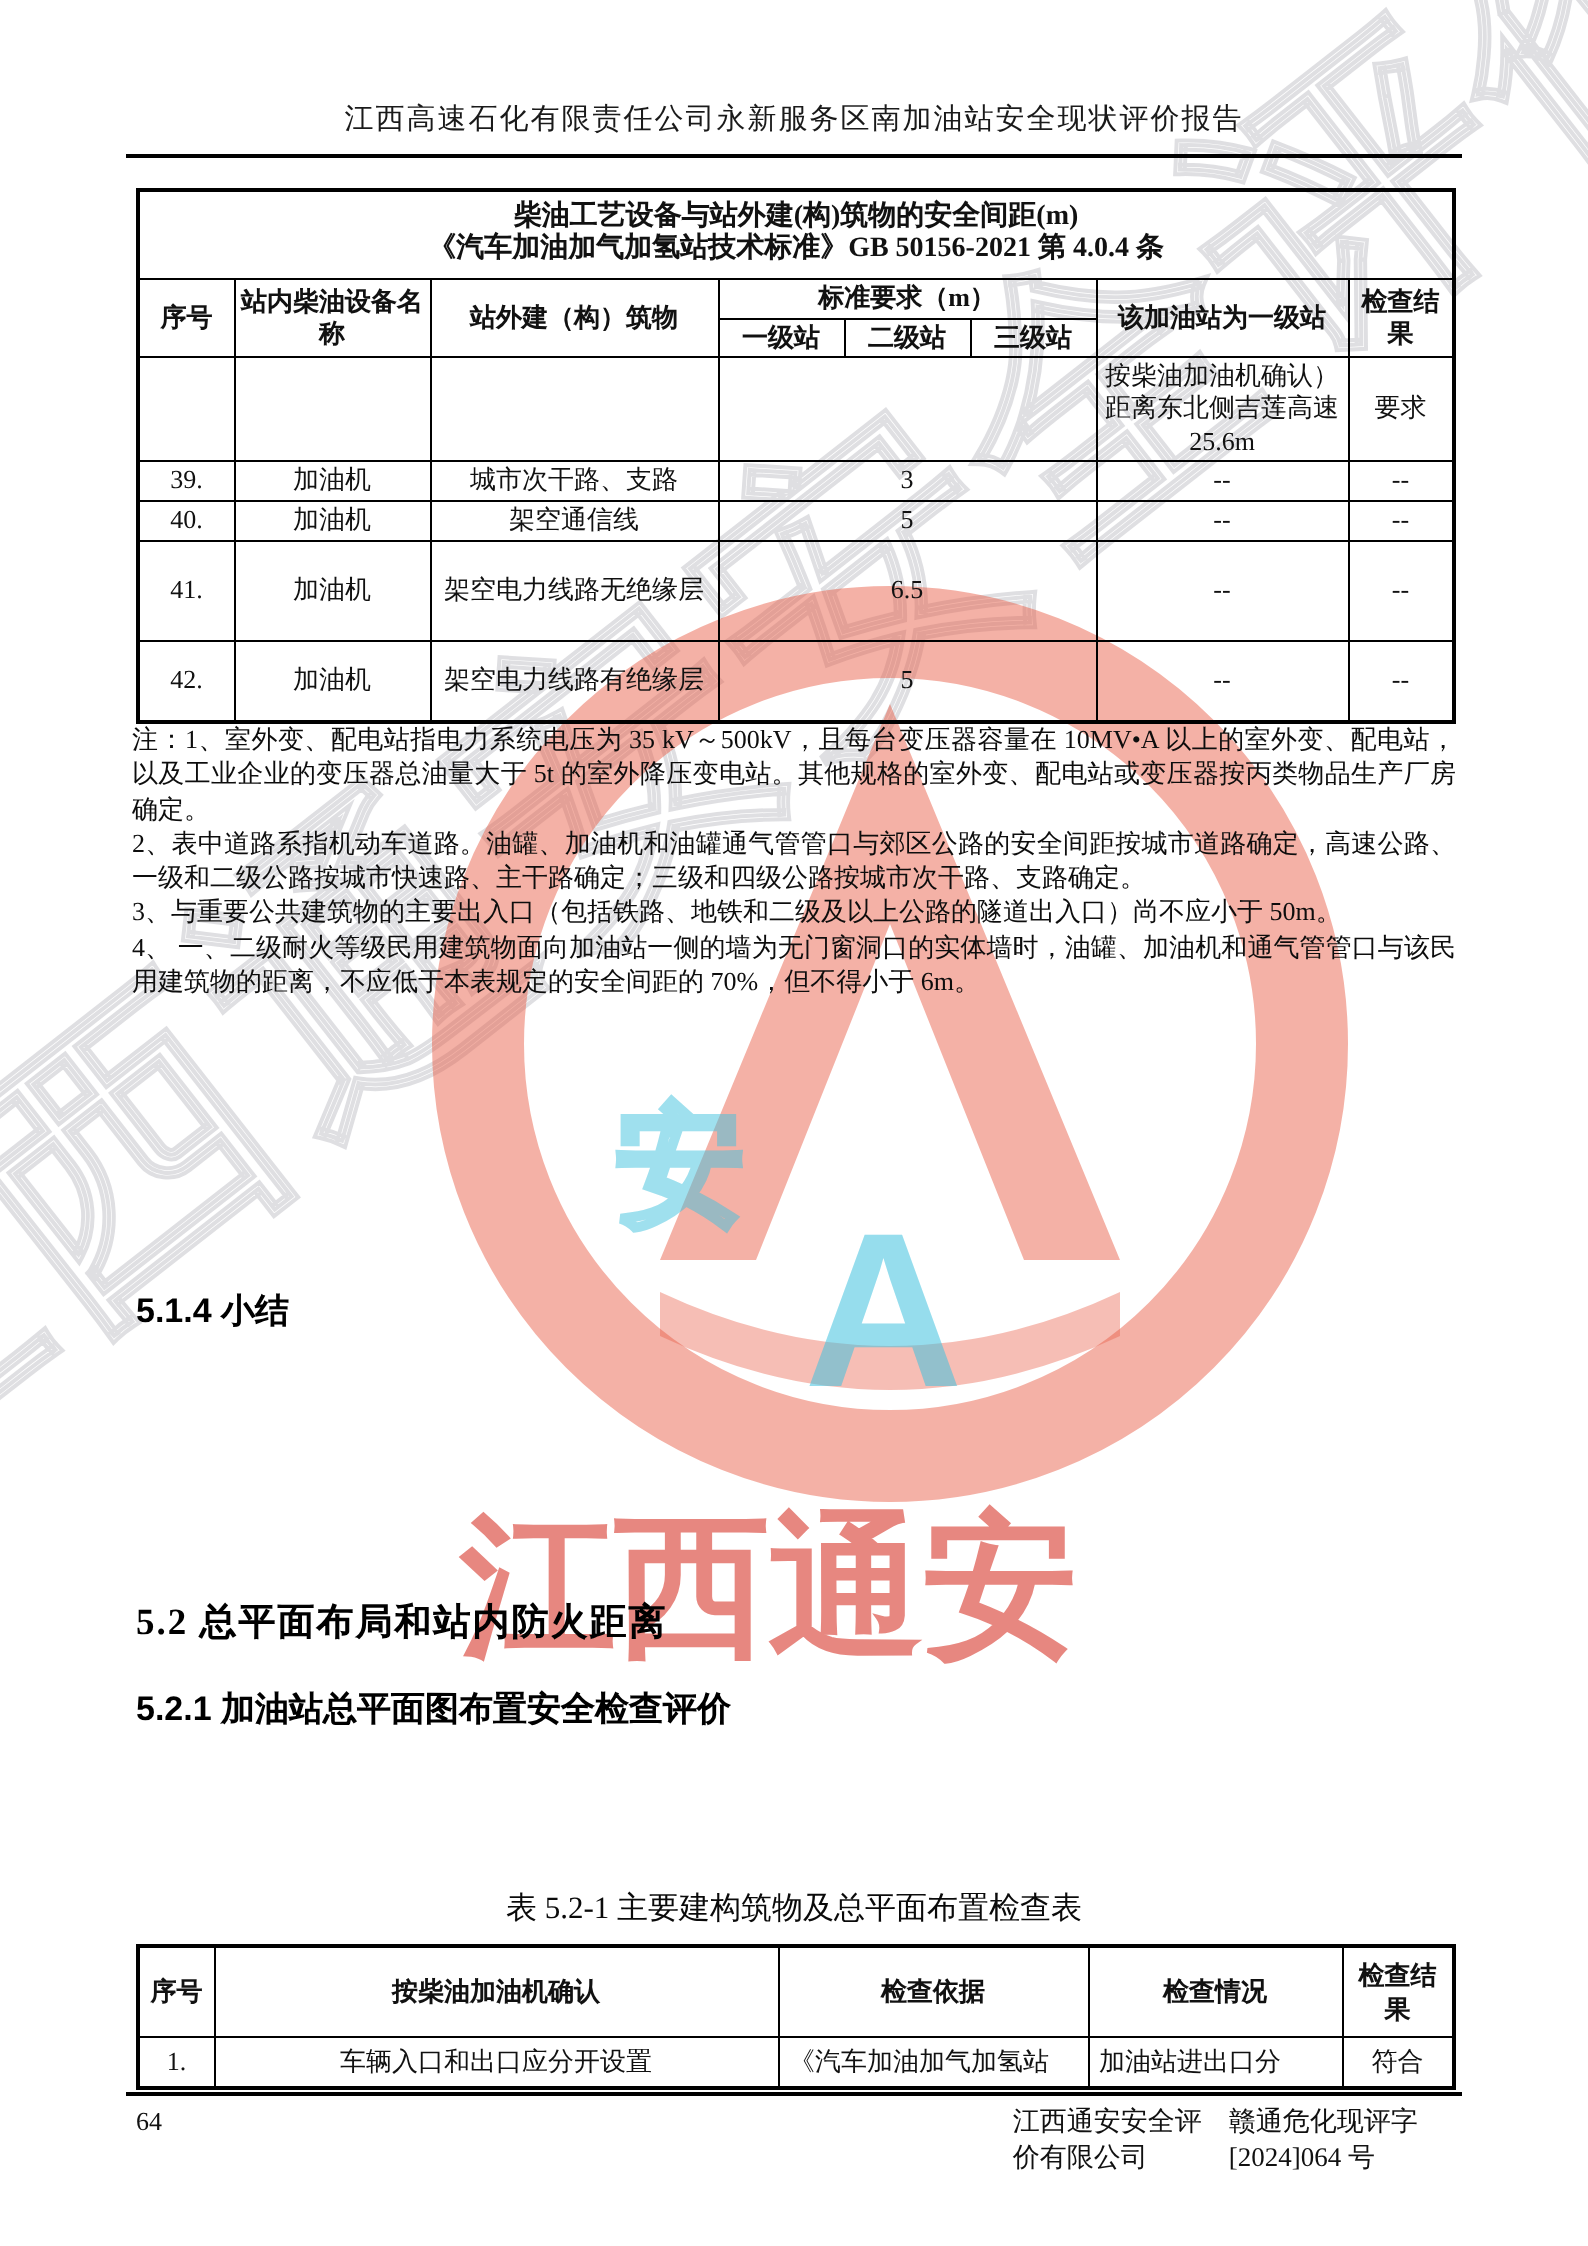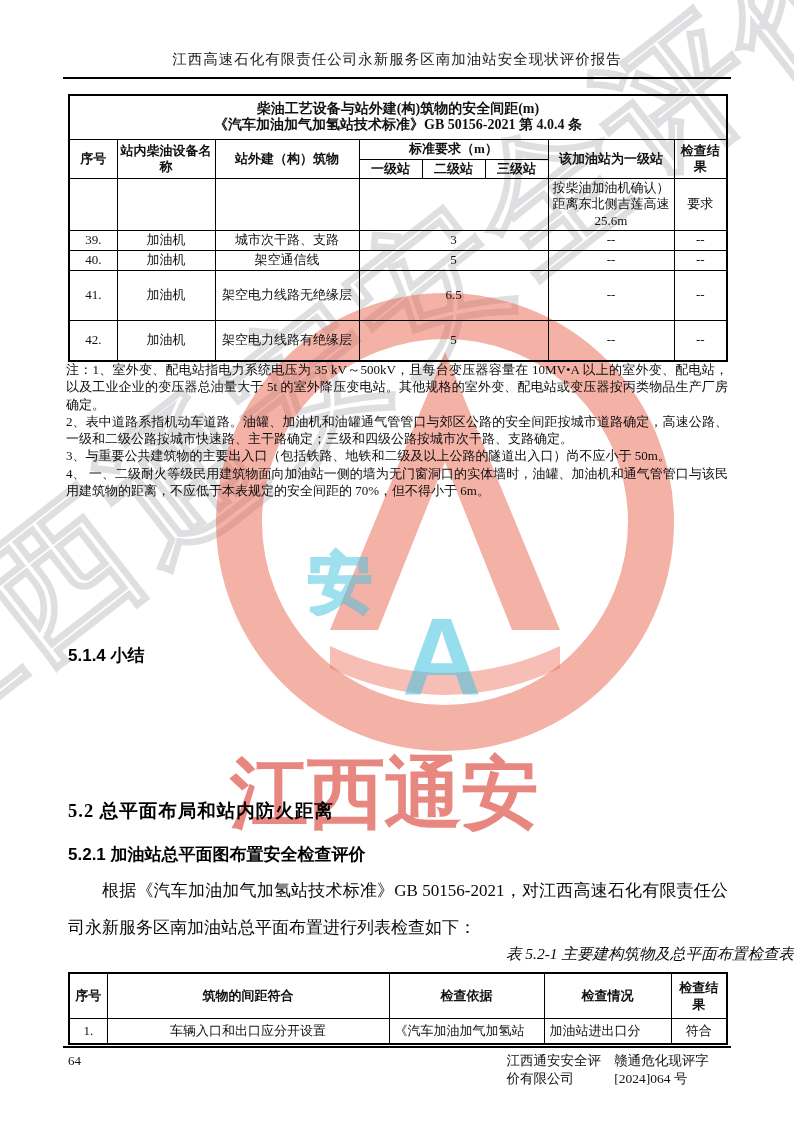--- a/index.html
+++ b/index.html
@@ -87,21 +87,21 @@
   .h-514 { top: 614px; margin-top: 30px; }
   .h-521 { top: 843px; }
   .h-kai {
     position: absolute; left: 68px; top: 798px;
     font-family: "Liberation Serif", "DejaVu Serif", serif;
     font-weight: bold; font-size: 18.5px; color: #000;
     letter-spacing: 1px;
   }
   .t2-caption {
     position: absolute; top: 944px; left: 0; width: 100%;
-    text-align: right; font-size: 15.5px; color: #0a0a0a; font-style: italic;
+    text-align: center; font-size: 15.5px; color: #0a0a0a;
   }
   .t2 { position: absolute; top: 972px; left: 68px; width: 658px; font-size: 13px; }
   .t2 th { font-weight: bold; line-height: 17px; }
   .t2 td { line-height: 17px; }
   .cell-left { text-align: left !important; padding-left: 5px !important; }
   .footer-rule {
     position: absolute; top: 1046px; left: 63px; width: 668px; height: 2px;
     background: #000;
   }
   .footer-row {
@@ -216,36 +216,35 @@
     </div>
 
 
     <div class="h-sans h-514">5.1.4 小结</div>
 
 
     <div class="h-kai">5.2 总平面布局和站内防火距离</div>
 
     <div class="h-sans h-521">5.2.1 加油站总平面图布置安全检查评价</div>
 
-    <div class="para p-basis">根据《汽车加油加气加氢站技术标准》GB 50156-2021，对江西高速石化有限责任公司永新服务区南加油站总平面布置进行列表检查如下：</div>
 
     <div class="t2-caption">表 5.2-1 主要建构筑物及总平面布置检查表</div>
 
     <table class="t2">
       <colgroup>
         <col style="width:38px">
           <col style="width:282px">
           <col style="width:155px">
         <col style="width:127px">
           <col style="width:56px">
       </colgroup>
       <tbody>
           <tr style="height:45px">
         <th>序号</th>
-        <th>筑物的间距符合</th>
+        <th>按柴油加油机确认</th>
         <th>检查依据</th>
         <th>检查情况</th>
         <th>检查结果</th>
       </tr>
       <tr style="height:26px">
         <td>1.</td>
         <td>车辆入口和出口应分开设置</td>
         <td class="cell-left">《汽车加油加气加氢站</td>
         <td class="cell-left">加油站进出口分</td>
         <td>符合</td>

